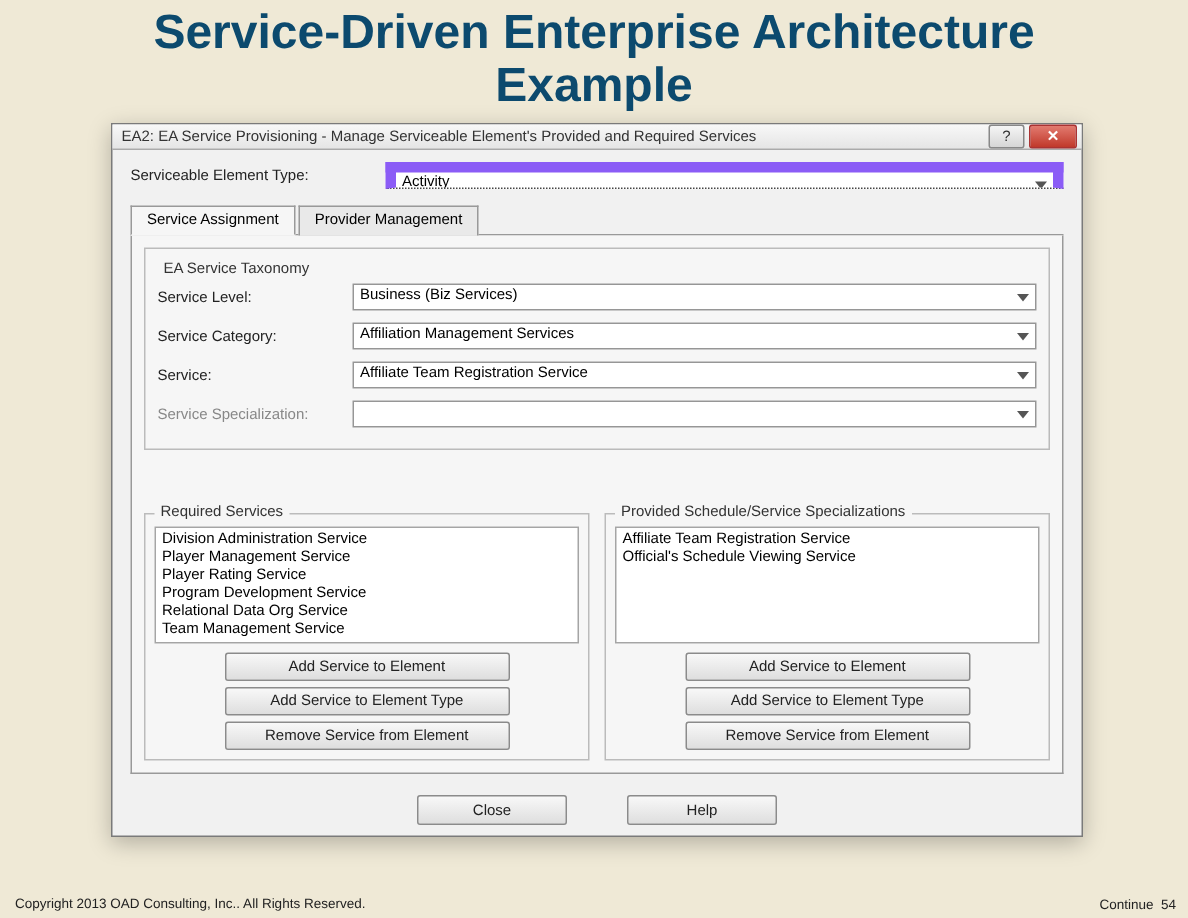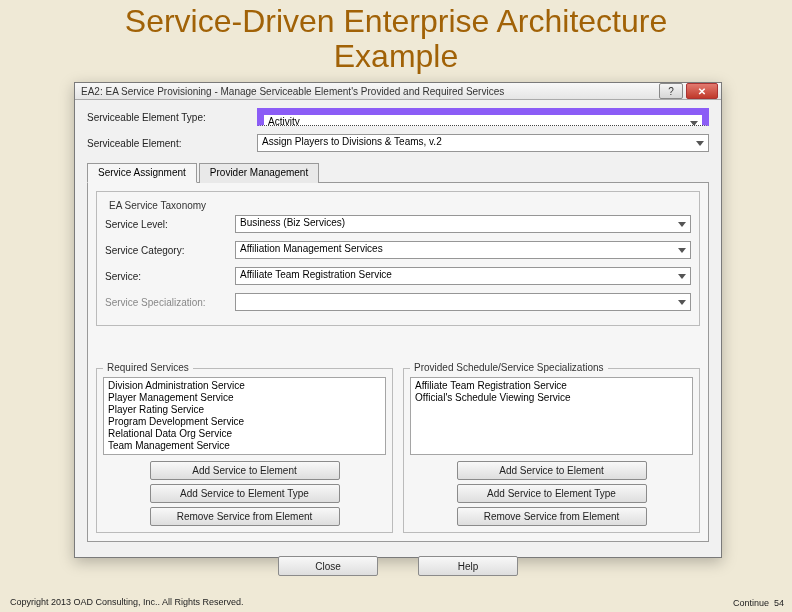--- a/index.html
+++ b/index.html
@@ -7,22 +7,22 @@
     background: #efe9d6;
     font-family: "Segoe UI", Tahoma, Arial, sans-serif;
     width: 792px;
     height: 612px;
     position: relative;
     overflow: hidden;
   }
   .slide-title {
     text-align: center;
     font-size: 32px;
-    font-weight: normal;
-    color: #a16207;
+    font-weight: bold;
+    color: #0c4a6e;
     padding: 4px 0 0 0;
     line-height: 1.1;
   }
   .window {
     background: #f1f1f1;
     border: 1px solid #7a7a7a;
     box-shadow: 0 4px 14px rgba(0,0,0,0.25);
     position: absolute;
     left: 74px;
     top: 82px;
@@ -229,24 +229,20 @@
     <span>EA2: EA Service Provisioning - Manage Serviceable Element's Provided and Required Services</span>
     <span class="spacer"></span>
     <div class="win-btn help">?</div>
     <div class="win-btn close">✕</div>
   </div>
 
   <div class="form-top">
     <div class="form-row">
       <div class="label">Serviceable Element Type:</div>
       <div class="select underlined-outer" style="border-bottom:1px dotted #444;"><span>Activity</span></div>
-    </div>
-    <div class="form-row">
-      <div class="label">Serviceable Element:</div>
-      <div class="select"><span>Assign Players to Divisions &amp; Teams, v.2</span></div>
     </div>
   </div>
 
   <div class="tabs">
     <div class="tab active"><span>Service Assignment</span></div>
     <div class="tab"><span>Provider Management</span></div>
   </div>
 
   <div class="tab-content">
     <div class="groupbox taxonomy">

